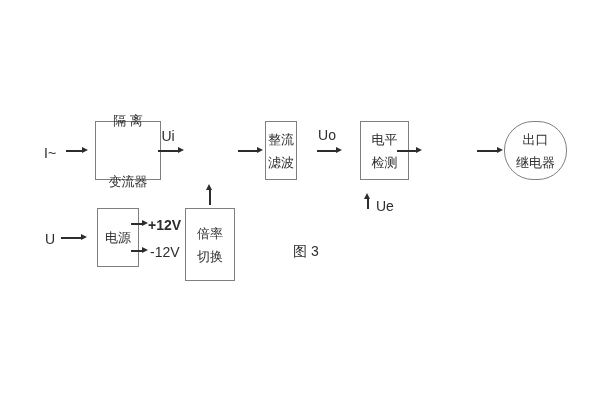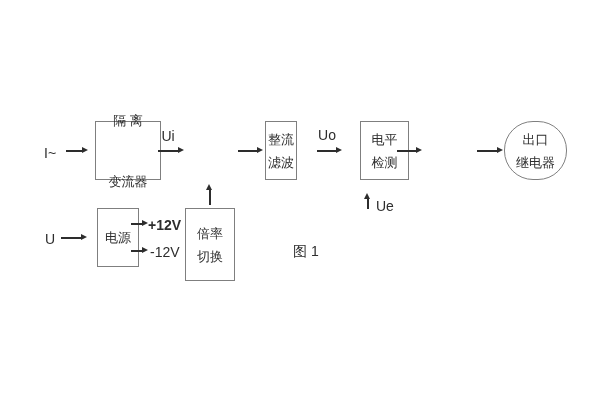--- a/index.html
+++ b/index.html
@@ -108,15 +108,15 @@
   <div class="harrow a-u-power"></div>
   <div class="harrow a-plus12"></div>
   <div class="harrow a-minus12"></div>
   <div class="lbl l-p12">+12V</div>
   <div class="lbl l-n12">-12V</div>
 
   <div class="varrow a-ratio-up"></div>
   <div class="varrow a-ue-up"></div>
   <div class="lbl l-ue">Ue</div>
 
-  <div class="caption l-cap">图 1</div>
+  <div class="caption l-cap">图 3</div>
 
 </div>
 
 </body></html>

